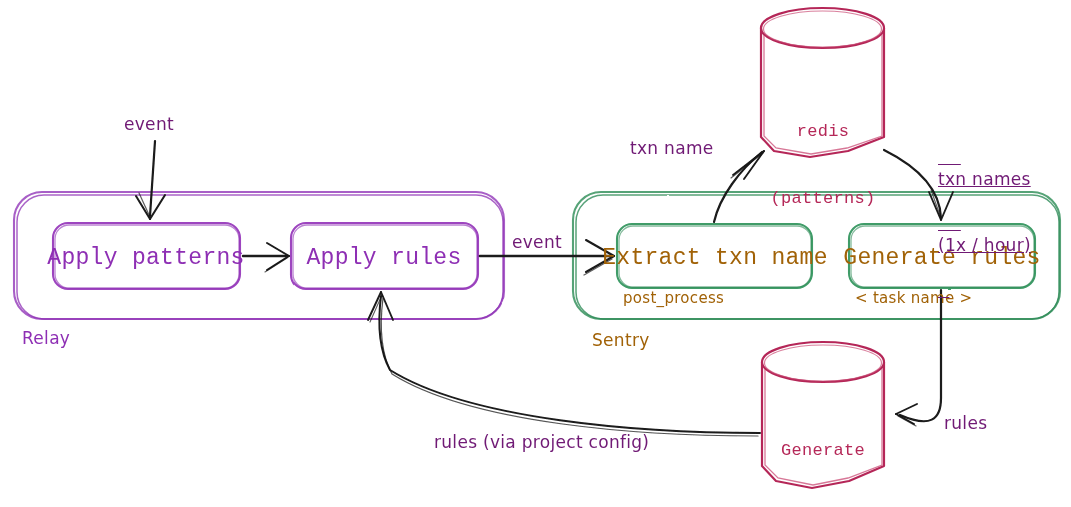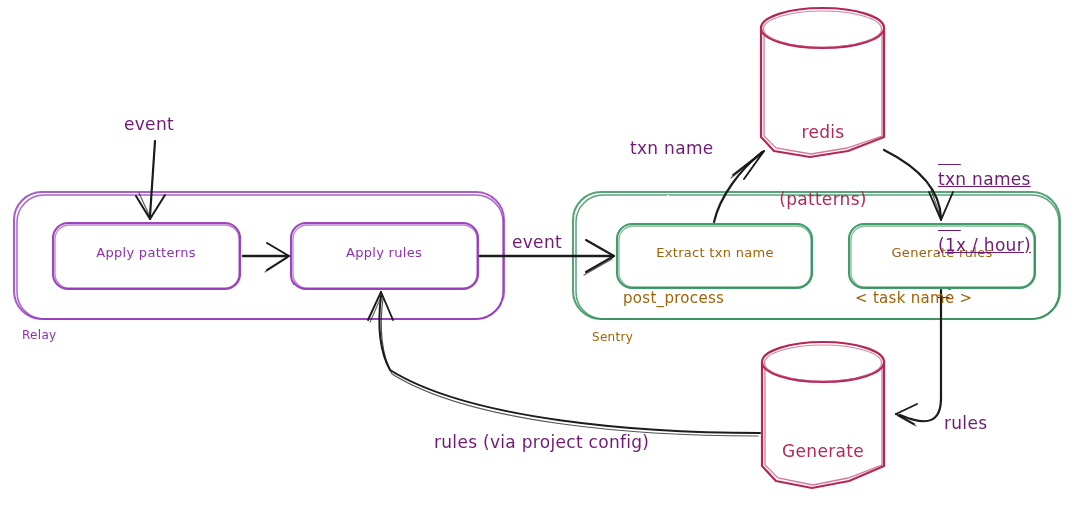--- a/index.html
+++ b/index.html
@@ -30,29 +30,29 @@
     position: absolute;
     font-family: "DejaVu Sans", sans-serif;
     white-space: pre;
     line-height: 1.18;
     letter-spacing: 0.3px;
   }
   .lbl-black { color: #701a75; font-size: 17px; }
   .lbl-purple { color: #8e2fb4; }
   .lbl-green  { color: #a16207; }
   .lbl-crimson{ color: #b52858; }
-  .ctr { text-align: center; transform: translateX(-50%); }
+  .ctr { text-align: center; transform: translateX(-50%); font-family: Liberation Mono, monospace; }
   .node-text {
-    font-size: 13px;
+    font-size: 23px;
   }
   .sub-text {
     font-size: 15px;
   }
   .group-text {
-    font-size: 12px;
+    font-size: 17px;
   }
   .db-text {
     font-size: 17px;
     text-align: center;
     line-height: 1.32;
   }
 </style>
 </head>
 <body>
 

